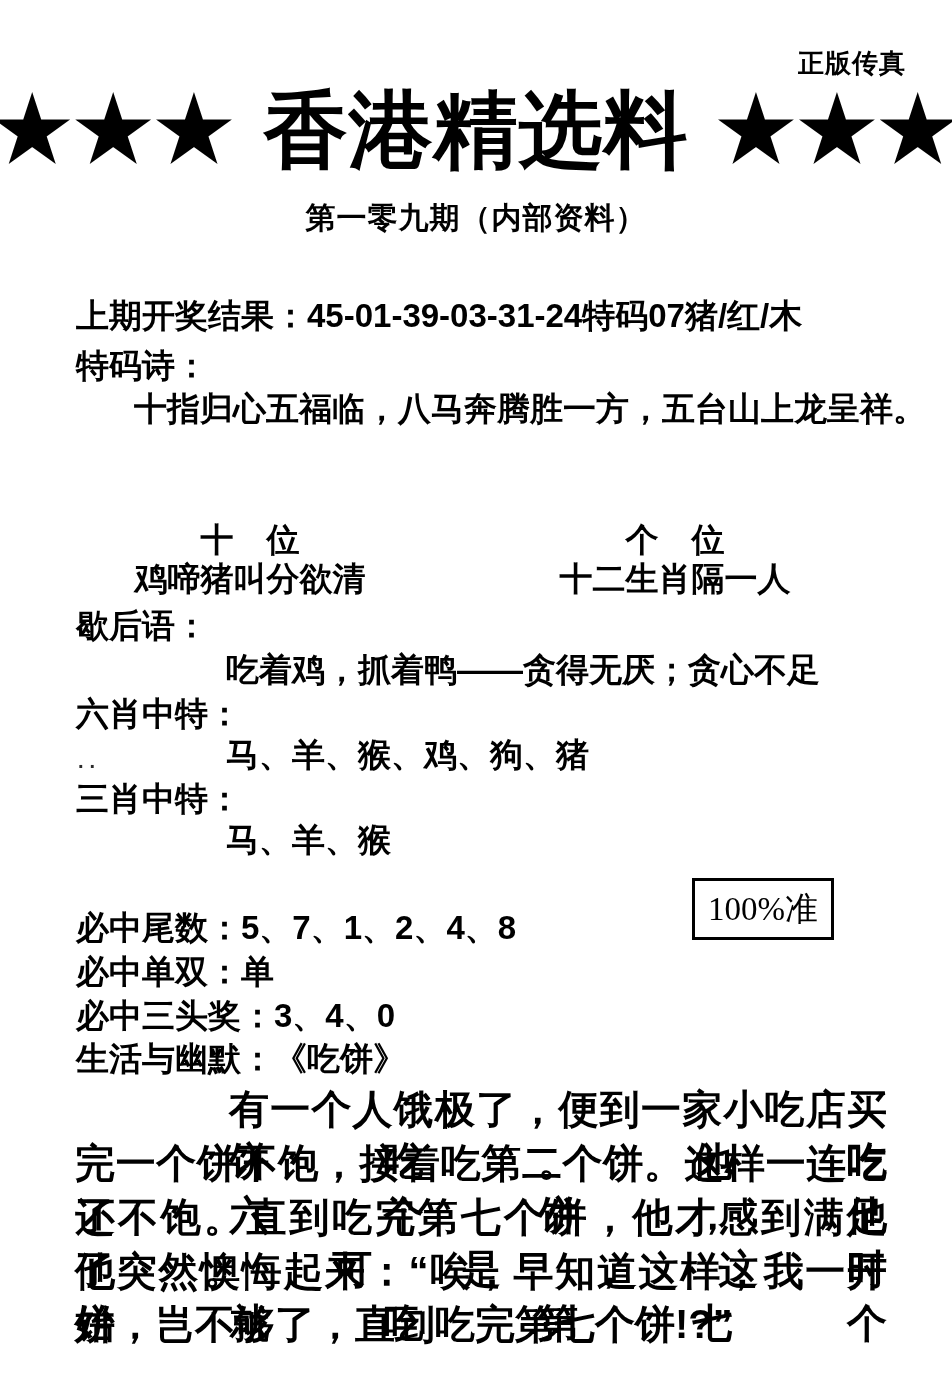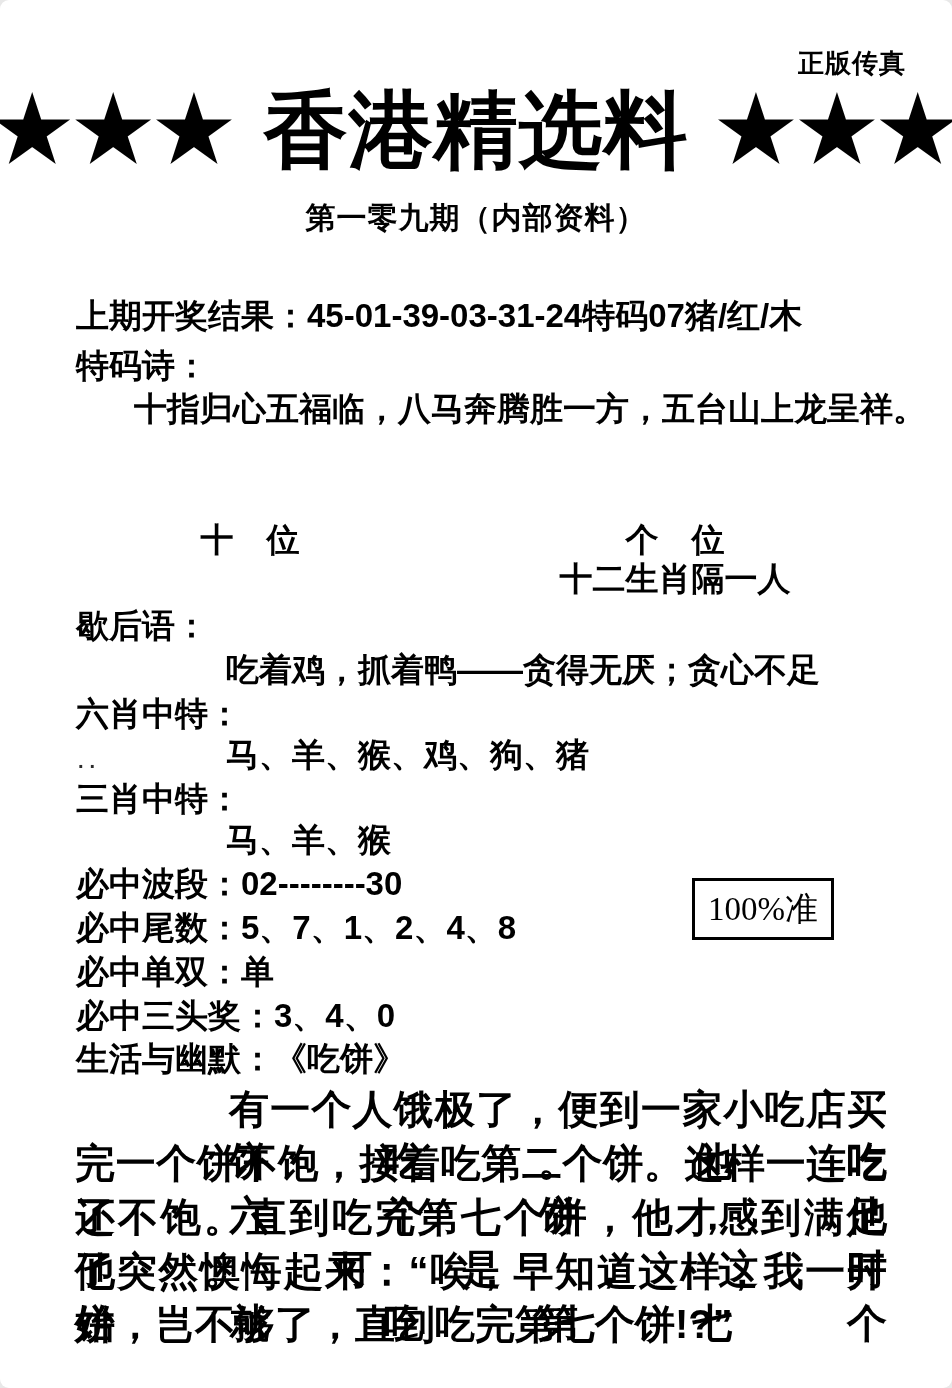--- a/index.html
+++ b/index.html
@@ -10,21 +10,20 @@
   .page {
     position: relative;
     width: 952px;
     height: 1388px;
     margin: 0 auto;
     background: #ffffff;
     color: #000000;
     font-family: "Liberation Sans", sans-serif;
     font-weight: bold;
     overflow: hidden;
-    border-radius: 9px;
   }
   .watermark {
     position: absolute;
     top: 46px;
     right: 46px;
     font-size: 26px;
     letter-spacing: 1px;
   }
   .title-row {
     position: absolute;
@@ -130,34 +129,34 @@
   </div>
 
   <div class="issue">第一零九期（内部资料）</div>
 
   <div class="line" style="top:296px">上期开奖结果：45-01-39-03-31-24特码07猪/红/木</div>
   <div class="line" style="top:346px">特码诗：</div>
   <div class="line indent1" style="top:389px">十指归心五福临，八马奔腾胜一方，五台山上龙呈祥。</div>
 
   <div class="col col-left" style="top:518px">十　位</div>
   <div class="col col-right" style="top:518px">个　位</div>
+  <div class="col col-left" style="top:557px">鸡啼猪叫分欲清</div>
   <div class="col col-right" style="top:557px">十二生肖隔一人</div>
 
   <div class="line" style="top:606px">歇后语：</div>
   <div class="line indent2" style="top:650px">吃着鸡，抓着鸭——贪得无厌；贪心不足</div>
 
   <div class="line" style="top:694px">六肖中特：</div>
   <div class="line indent2" style="top:735px">马、羊、猴、鸡、狗、猪</div>
 
   <div class="deco-dots">..</div>
 
   <div class="line" style="top:779px">三肖中特：</div>
   <div class="line indent2" style="top:820px">马、羊、猴</div>
 
-  <div class="line" style="top:864px">必中波段：02--------30</div>
   <div class="line" style="top:908px">必中尾数：5、7、1、2、4、8</div>
   <div class="line" style="top:952px">必中单双：单</div>
   <div class="line" style="top:996px">必中三头奖：3、4、0</div>
   <div class="line" style="top:1039px">生活与幽默：《吃饼》</div>
 
   <div class="badge">
     <span>100%准</span>
   </div>
 
   <div class="story-line jst first-indent" style="top:1083px">有一个人饿极了，便到一家小吃店买饼吃。他吃</div>

